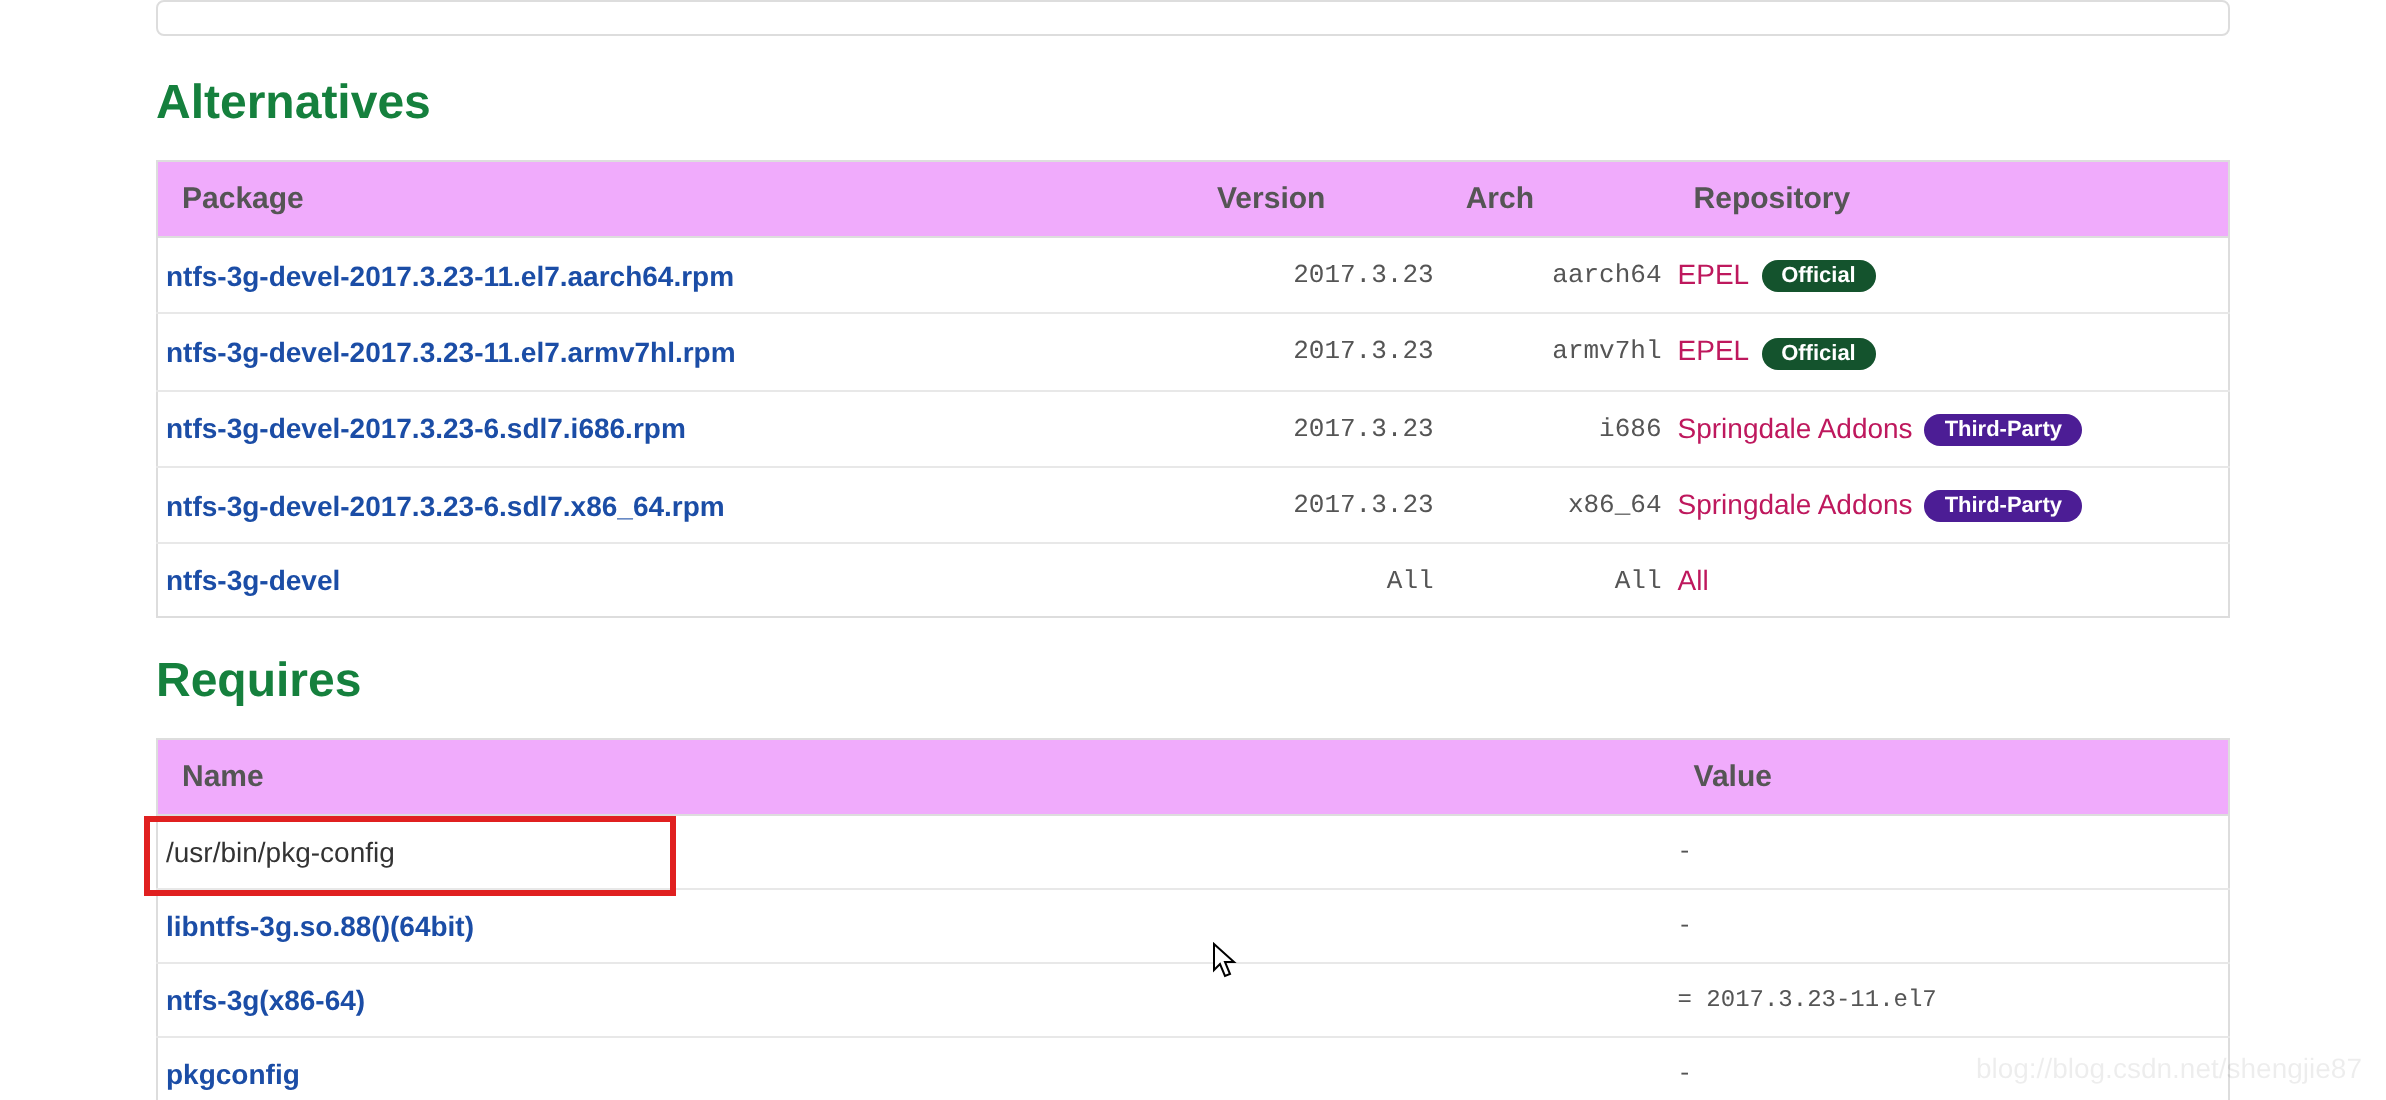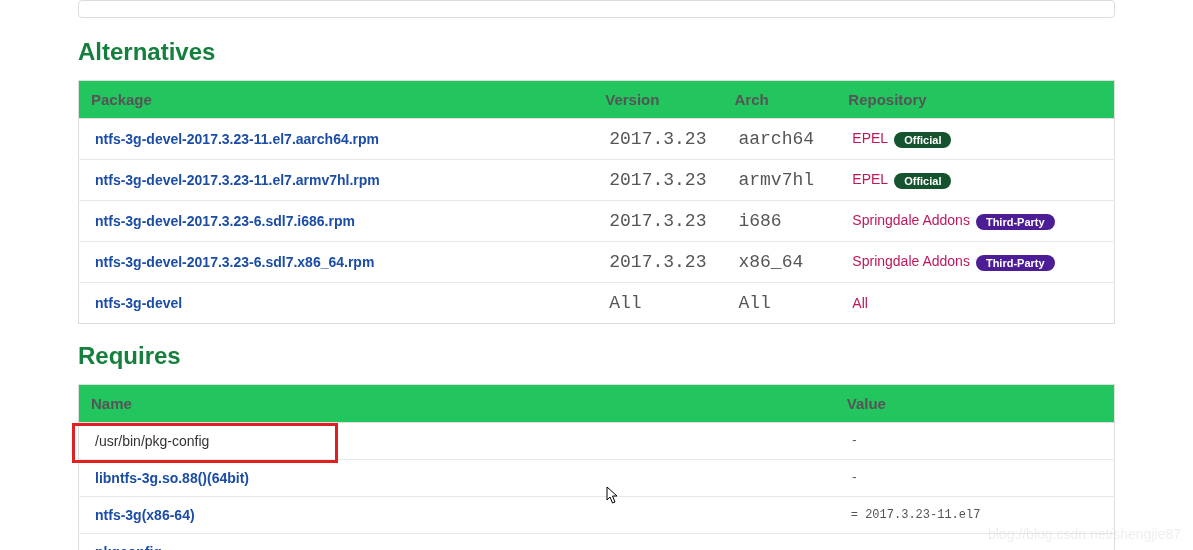--- a/index.html
+++ b/index.html
@@ -25,44 +25,45 @@
       font-weight: bold;
       margin: 18px 0 14px 0;
       color: #15803d;
     }
     table {
       width: 100%;
       border-collapse: collapse;
       border: 1px solid #ddd;
     }
     thead th {
-      background: #22c55e;
+      background: #f0abfc;
       text-align: left;
       padding: 10px 12px;
       font-weight: bold;
       color: #555;
       border-bottom: 1px solid #ddd;
       font-size: 15px;
     }
     tbody td {
-      padding: 10px 16px;
+      padding: 10px 4px;
       border-bottom: 1px solid #e8e8e8;
       vertical-align: middle;
     }
     tbody tr:last-child td { border-bottom: none; }
     .link {
       color: #1b4da6;
       font-weight: bold;
       text-decoration: none;
       cursor: pointer;
     }
     .cell-mono {
       font-family: Menlo, Consolas, "Courier New", monospace;
-      font-size: 18px;
+      font-size: 13px;
       color: #555;
+      text-align: right;
     }
     .repo-strong { font-weight: normal; color: #be185d; }
     .badge {
       display: inline-block;
       border-radius: 10px;
       padding: 2px 10px;
       font-size: 11px;
       font-weight: bold;
       color: #fff;
       vertical-align: middle;

